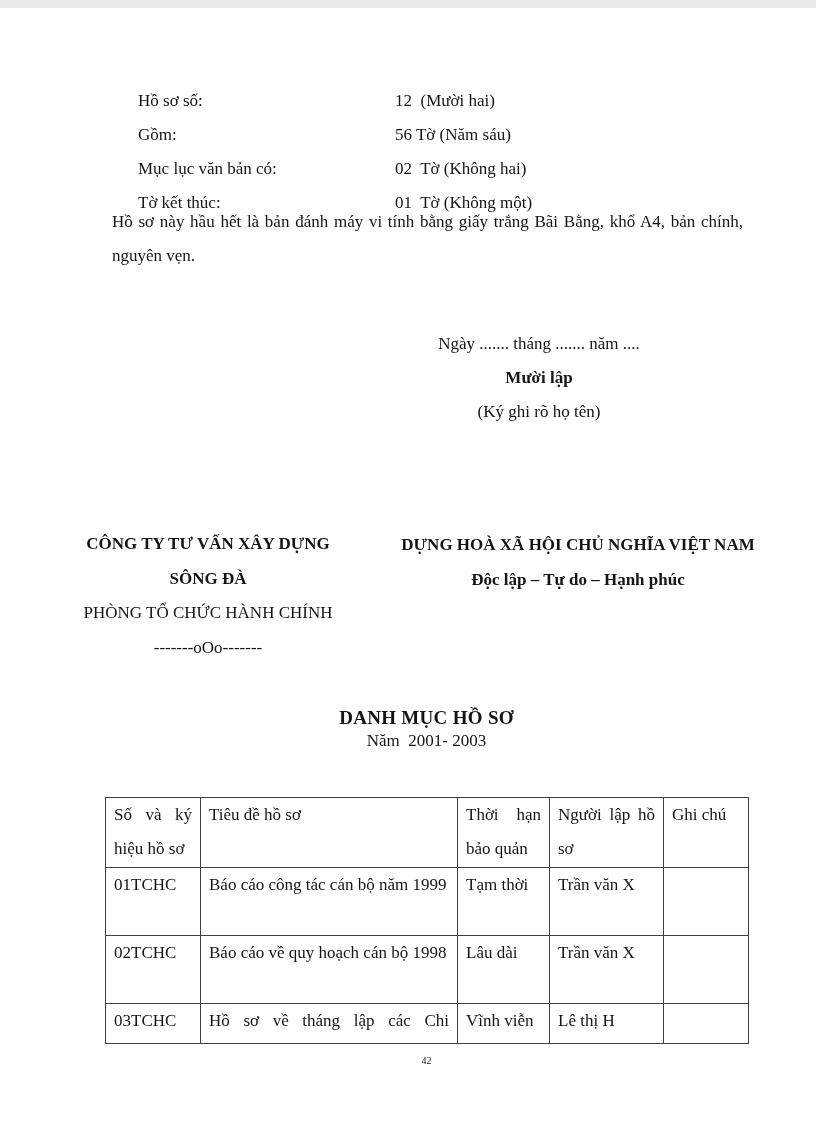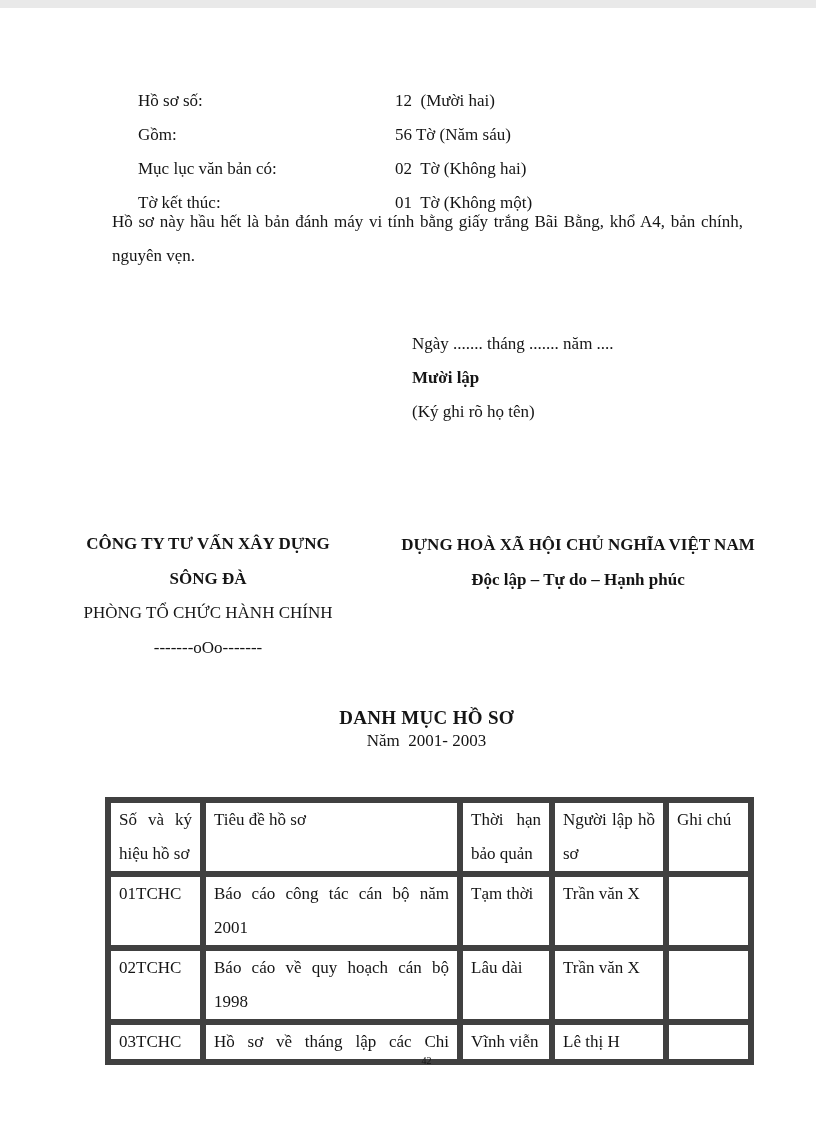--- a/index.html
+++ b/index.html
@@ -24,22 +24,22 @@
   .info-value { white-space: pre; }
 
   
   .note {
     position: absolute; top: 197px; left: 112px; width: 631px;
     line-height: 34px; text-align: justify;
   }
 
   
   .sign-block {
-    position: absolute; top: 319px; left: 412px; width: 330px;
-    text-align: left; line-height: 34px;
+    position: absolute; top: 319px; left: 374px; width: 330px;
+    text-align: center; line-height: 34px;
   }
 
   
   .lh-left {
     position: absolute; top: 519px; left: 64px; width: 288px;
     text-align: center; line-height: 34.5px;
   }
   .lh-right {
     position: absolute; top: 519px; left: 384px; width: 388px;
     text-align: center; line-height: 35px;
@@ -54,21 +54,21 @@
   table.files {
     position: absolute; top: 789px; left: 105px; width: 643px;
     border-collapse: collapse; table-layout: fixed;
   }
   table.files col.c1 { width: 95px; }
   table.files col.c2 { width: 257px; }
   table.files col.c3 { width: 92px; }
   table.files col.c4 { width: 114px; }
   table.files col.c5 { width: 85px; }
   table.files th, table.files td {
-    border: 6px solid #404040;
+    border: 1px solid #404040;
     vertical-align: top;
     padding: 0 8px;
     line-height: 34px;
     font-weight: normal;
     font-size: 17px;
     text-align: left;
     overflow: hidden;
   }
   table.files .just { text-align: justify; }
   table.files .spread { text-align: justify; text-align-last: justify; }
@@ -150,21 +150,21 @@
         <th class="just">Số và ký hiệu hồ sơ</th>
         <th class="just">Tiêu đề hồ sơ</th>
         <th class="just">Thời hạn bảo quản</th>
         <th class="just">Người lập hồ sơ</th>
         <th>Ghi chú</th>
       </tr>
     </thead>
     <tbody>
       <tr class="r1">
         <td>01TCHC</td>
-        <td class="just">Báo cáo công tác cán bộ năm 2001</td>
+        <td class="just">Báo cáo công tác cán bộ năm 1999</td>
         <td>Tạm thời</td>
         <td>Trần văn X</td>
         <td></td>
       </tr>
       <tr class="r2">
         <td>02TCHC</td>
         <td class="just">Báo cáo về quy hoạch cán bộ 1998</td>
         <td>Lâu dài</td>
         <td>Trần văn X</td>
         <td></td>

